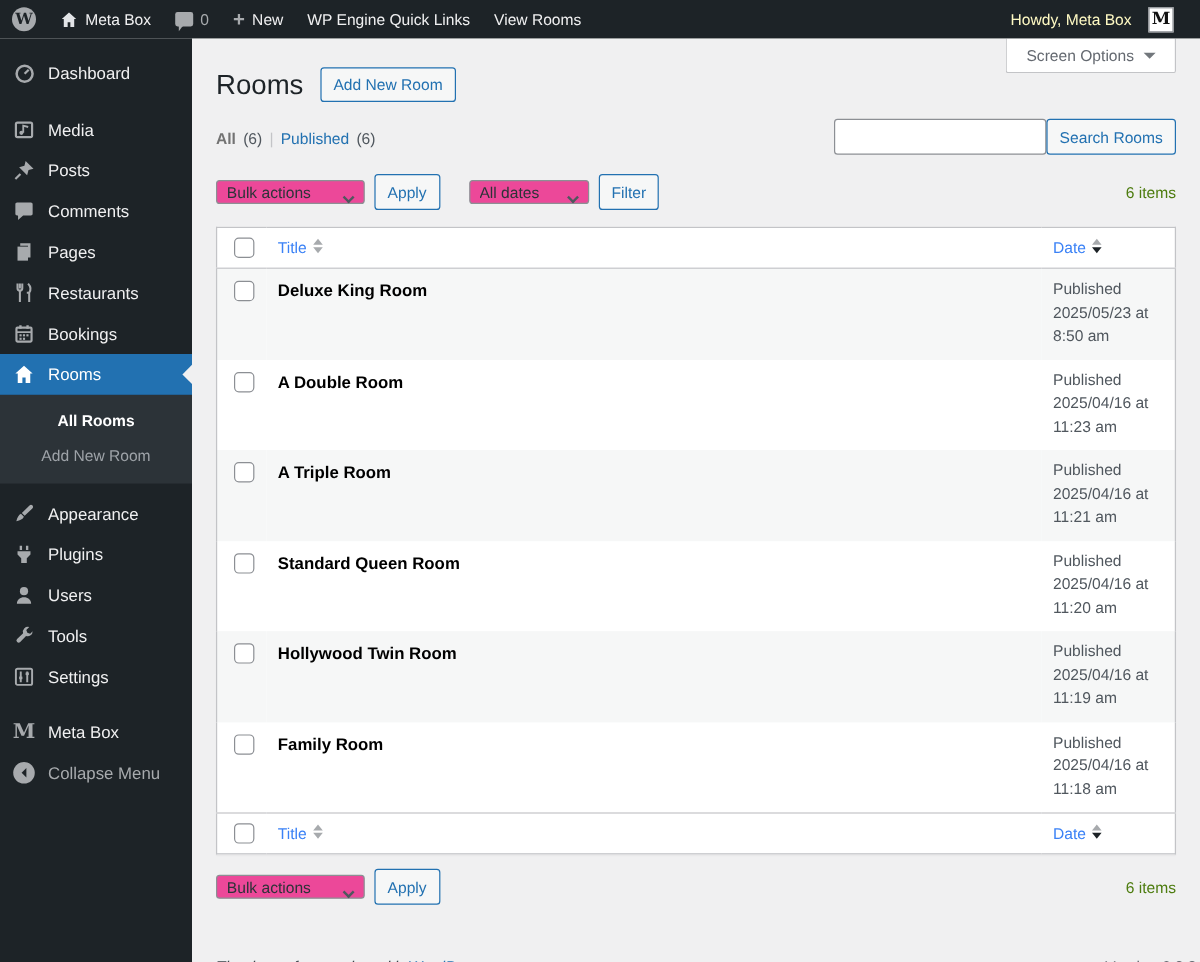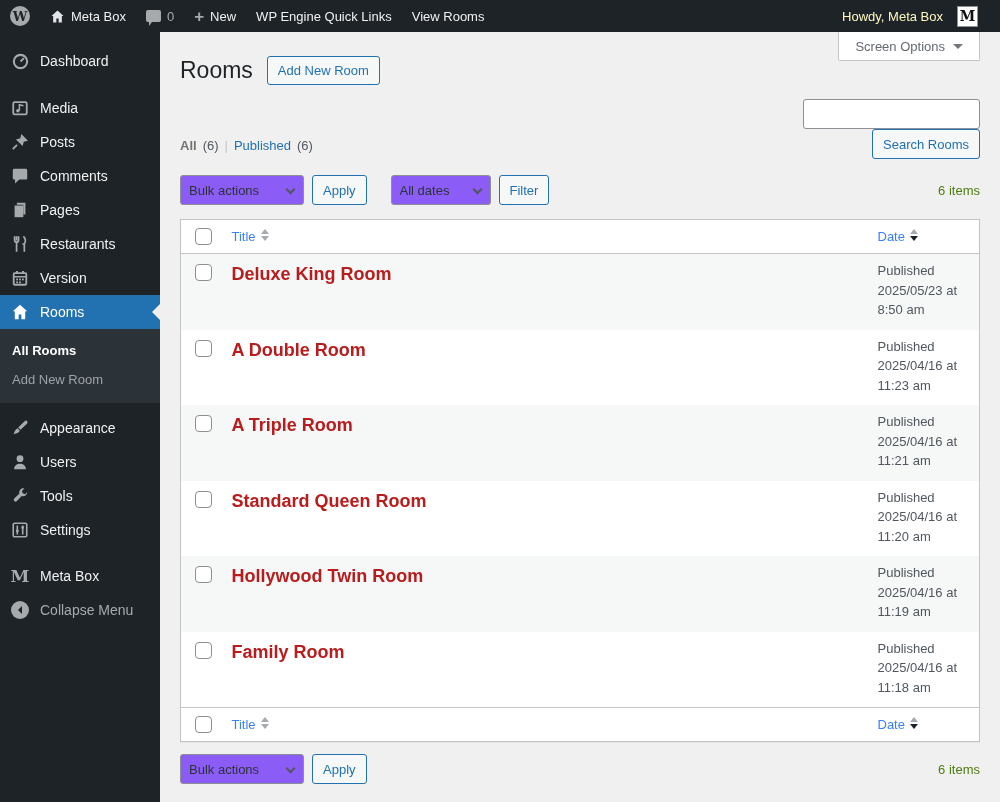--- a/index.html
+++ b/index.html
@@ -29,21 +29,21 @@
   .menu { padding-top:12px; }
   .menu-item { position:relative; display:flex; align-items:center; height:34px; padding:0 8px; font-size:14px; cursor:pointer; color:#f0f0f1; }
   .menu-item .mi-icon { width:20px; height:20px; display:flex; align-items:center; justify-content:center; color:#a7aaad; flex:0 0 20px; margin-left:2px; }
   .menu-item .mi-label { margin-left:10px; white-space:nowrap; }
   .menu-sep { height:13px; }
   .menu-item.active { background:#2271b1; color:#fff; }
   .menu-item.active .mi-icon { color:#fff; }
   .menu-item.active::after { content:""; position:absolute; right:0; top:50%; margin-top:-8px;
     border:8px solid transparent; border-right-color:#f0f0f1; }
   .submenu { background:#2c3338; padding:7px 0 9px; }
-  .submenu-item { padding:7px 12px; font-size:13px; color:#9ea3a8; cursor:pointer; }
+  .submenu-item { padding:7px 0; font-size:13px; color:#9ea3a8; cursor:pointer;text-align:center; }
   .submenu-item.current { color:#fff; font-weight:bold; }
   .metabox-m { font-family:"DejaVu Serif", serif; font-weight:bold; font-size:17px; color:#a7aaad; }
   .collapse-circle { width:18px; height:18px; border-radius:50%; background:#a7aaad; position:relative; }
   .collapse-circle::after { content:""; position:absolute; left:5px; top:5px;
     border:4px solid transparent; border-right-color:#1d2327; border-left-width:2px; }
   .menu-item.dim { color:#a7aaad; }
 
   
   .content { position:absolute; top:32px; left:160px; width:840px; height:770px; padding:0 20px; }
   .screen-options { position:absolute; top:0; right:20px; background:#fff; border:1px solid #c3c4c7; border-top:none;
@@ -57,29 +57,29 @@
     background:#f6f7f7; border:1px solid #2271b1; border-radius:3px; color:#2271b1; font-size:13px; cursor:pointer;
     font-family:"Liberation Sans", sans-serif; }
   .title-row .btn { margin-left:14px; height:29px; }
 
   .views-row { display:flex; align-items:flex-end; justify-content:space-between; margin-top:14px; }
   .subsubsub { display:flex; align-items:center; gap:6px; padding-bottom:6px; }
   .subsubsub .all { font-weight:bold; color:#737373; }
   .subsubsub .count { color:#50575e; }
   .subsubsub .sep { color:#c3c4c7; }
   .link { color:#2271b1; text-decoration:none; cursor:pointer; }
-  .search-form { display:flex; align-items:flex-end; gap:0;flex-direction:column; }
+  .search-form { display:flex; align-items:flex-end; gap:0; }
   .search-input { width:177px; height:30px; border:1px solid #8c8f94; border-radius:3px; background:#fff; padding:0 8px;
     font-size:13px; font-family:"Liberation Sans", sans-serif; }
 
   .tablenav { display:flex; align-items:center; margin-top:16px; }
   .tablenav .right { margin-left:auto; color:#4d7c0f; }
   .select-wrap { position:relative; display:inline-flex; margin-right:8px; }
-  .select-wrap select { appearance:none; -webkit-appearance:none; height:30px; border:1px solid #8c8f94; border-radius:3px;
-    background:#8b5cf6; color:#2c3338; font-size:13px; padding:0 28px 0 8px; font-family:"Liberation Sans", sans-serif; cursor:pointer; }
+  .select-wrap select { appearance:none; -webkit-appearance:none; height:20px; border:1px solid #8c8f94; border-radius:3px;
+    background:#ec4899; color:#2c3338; font-size:13px; padding:0 28px 0 8px; font-family:"Liberation Sans", sans-serif; cursor:pointer; }
   .select-wrap .chev { position:absolute; right:10px; top:11px; width:7px; height:7px; pointer-events:none;
     border-right:2px solid #50575e; border-bottom:2px solid #50575e; transform:rotate(45deg); }
   .all-dates { margin-left:24px; }
 
   
   table.list { width:100%; margin-top:14px; border-collapse:collapse; background:#fff; border:1px solid #c3c4c7;
     box-shadow:0 1px 1px rgba(0,0,0,.04); }
   table.list thead th { border-bottom:1px solid #c3c4c7; }
   table.list tfoot th { border-top:1px solid #c3c4c7; }
   th { text-align:left; font-weight:400; padding:8px 10px; }
@@ -88,21 +88,21 @@
   .sort-link { display:inline-flex; align-items:flex-start; gap:5px; color:#3b82f6; cursor:pointer; }
   .sort-arrows { display:inline-flex; flex-direction:column; gap:2px; }
   .tri-up { width:0; height:0; border:4px solid transparent; border-bottom:5px solid #a7aaad; border-top:none; }
   .tri-down { width:0; height:0; border:4px solid transparent; border-top:5px solid #a7aaad; border-bottom:none; }
   .tri-down.on { border-top-color:#1d2327; }
   input[type=checkbox] { appearance:none; -webkit-appearance:none; width:17px; height:17px; border:1px solid #8c8f94;
     border-radius:4px; background:#fff; cursor:pointer; display:block; }
   tbody tr:nth-child(odd) { background:#f6f7f7; }
   tbody td { vertical-align:top; padding:10px 10px; }
   tbody td.check-col { padding:10px 0 0 14px; }
-  .row-title { color:#b91c1c; font-weight:bold; font-size:18px; cursor:pointer; text-decoration:none; }
+  .row-title { color:#000000; font-weight:bold; font-size:14px; cursor:pointer; text-decoration:none; }
   .date-cell { color:#50575e; line-height:19.5px; }
   tbody td.date-cell-td { padding-top:7px; height:74px; }
 
   
   .page-footer { display:flex; justify-content:space-between; align-items:flex-end; margin-top:44px; margin-right:-17px; }
   .thanks { font-style:italic; color:#3c434a; }
   .thanks .link { text-decoration:underline; font-style:italic; }
   .version { color:#646970; }
 
   svg { display:block; }
@@ -211,21 +211,21 @@
               <rect x="3" y="4.5" width="14" height="13" rx="1" fill="none" stroke="currentColor" stroke-width="2"></rect>
               <path d="M3 8.6h14" stroke="currentColor" stroke-width="1.6"></path>
               <path d="M6.7 2.2v3.2M13.3 2.2v3.2" stroke="currentColor" stroke-width="2.2"></path>
               <rect x="5.8" y="10.6" width="2" height="2"></rect>
               <rect x="9" y="10.6" width="2" height="2"></rect>
               <rect x="12.2" y="10.6" width="2" height="2"></rect>
               <rect x="5.8" y="13.8" width="2" height="2"></rect>
               <rect x="9" y="13.8" width="2" height="2"></rect>
             </svg>
         </span>
-        <span class="mi-label">Version</span>
+        <span class="mi-label">Bookings</span>
       </div>
       <div class="menu-item active">
         <span class="mi-icon">
           <svg width="18" height="18" viewBox="0 0 20 20" fill="currentColor">
               <path d="M10 2l8 7.2h-2.2V18h-4.3v-5.2H8.5V18H4.2V9.2H2z"></path>
             </svg>
         </span>
         <span class="mi-label">Rooms</span>
       </div>
       <div class="submenu">
@@ -234,20 +234,28 @@
       </div>
       <div class="menu-sep" style="height:8px;"></div>
       <div class="menu-item">
         <span class="mi-icon">
           <svg width="18" height="18" viewBox="0 0 20 20" fill="currentColor">
               <path d="M17.7 2.3c.9.9.9 2.2 0 3L10.6 12 8 9.4l7.1-6.9c.8-.9 1.8-1 2.6-.2z"></path>
               <path d="M7.2 10.2l2.7 2.7c-1 2.6-3.4 3.1-7 4.1.9-3.4 2.2-5.8 4.3-6.8z"></path>
             </svg>
         </span>
         <span class="mi-label">Appearance</span>
+      </div>
+      <div class="menu-item">
+        <span class="mi-icon">
+          <svg width="18" height="18" viewBox="0 0 20 20" fill="currentColor">
+              <path d="M6 2h2.2v4H6zM11.8 2H14v4h-2.2zM4 7h12v3.2l-3.4 3.4V18H7.4v-4.4L4 10.2z"></path>
+            </svg>
+        </span>
+        <span class="mi-label">Plugins</span>
       </div>
       <div class="menu-item">
         <span class="mi-icon">
           <svg width="18" height="18" viewBox="0 0 20 20" fill="currentColor">
               <circle cx="10" cy="6.3" r="3.8"></circle>
               <path d="M3.4 18c0-3.9 3-6.1 6.6-6.1s6.6 2.2 6.6 6.1z"></path>
             </svg>
         </span>
         <span class="mi-label">Users</span>
       </div>

